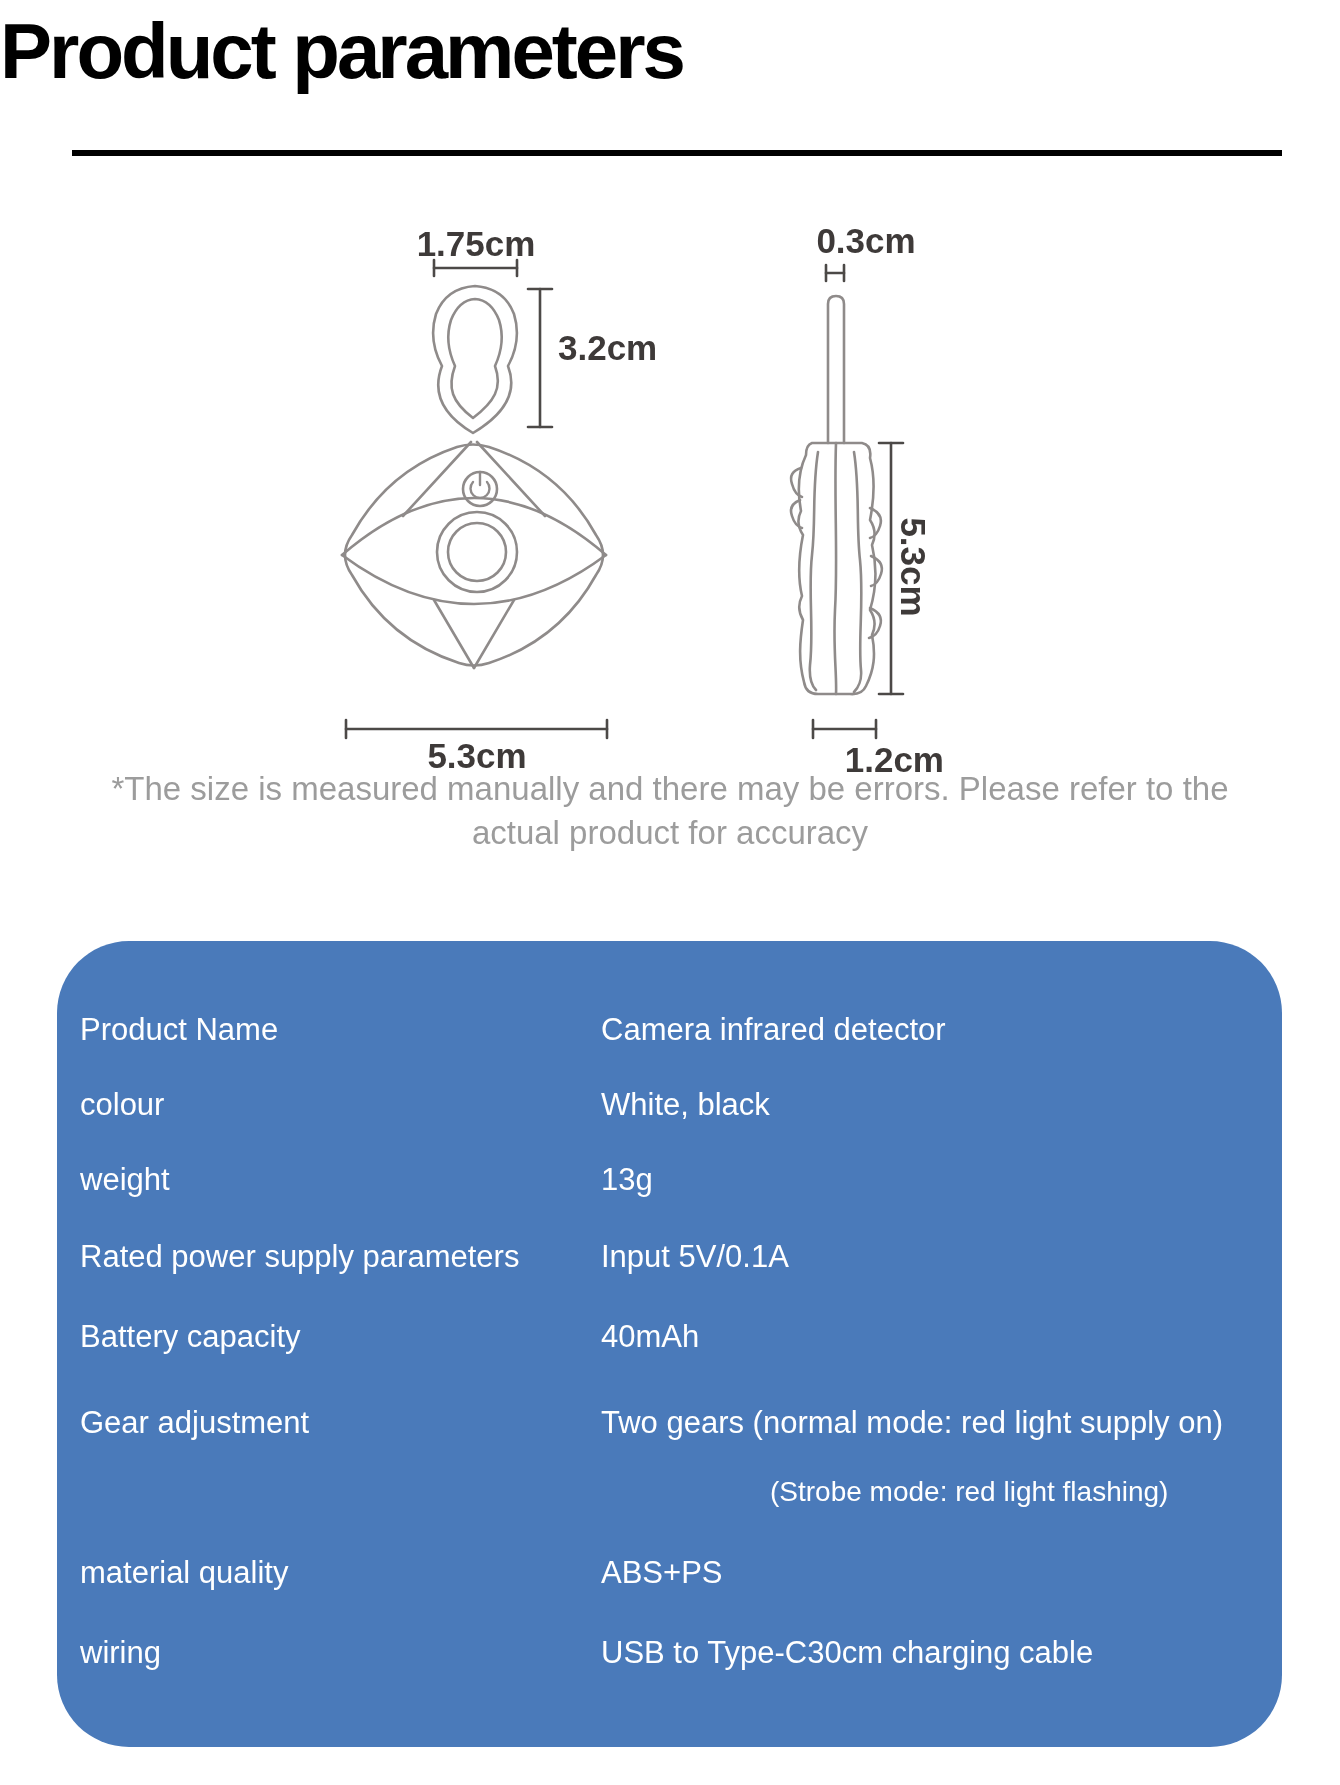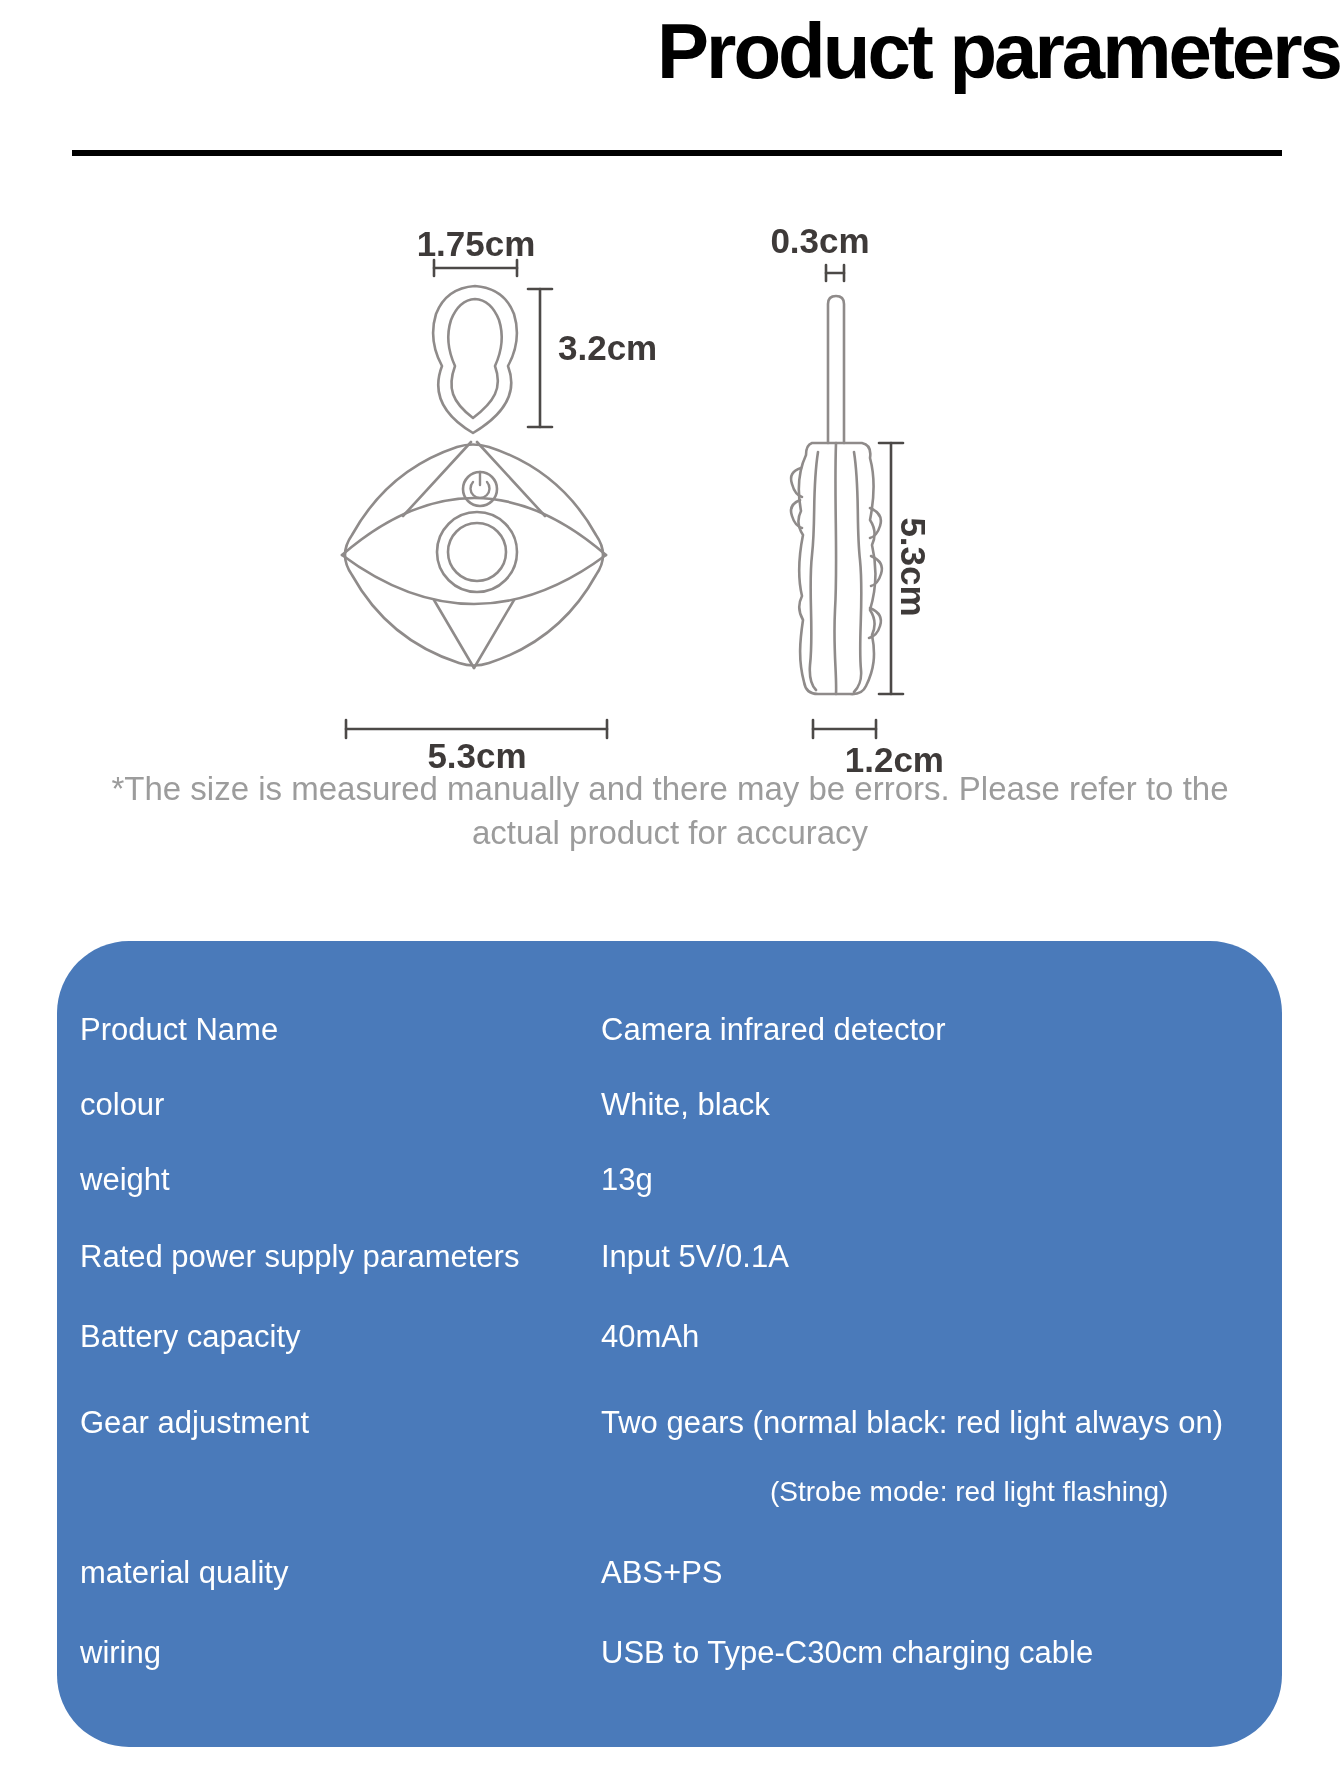--- a/index.html
+++ b/index.html
@@ -6,21 +6,21 @@
   .page{
     position:relative;
     width:1340px;height:1785px;
     margin:0 auto;
     background:#ffffff;
     font-family:"Liberation Sans", sans-serif;
     overflow:hidden;
   }
   .title{
     position:absolute;top:6px;left:0;width:100%;
-    text-align:right;
+    text-align:left;
     font-size:78px;font-weight:700;letter-spacing:-3px;
     color:#000;
   }
   .divider{
     position:absolute;top:150px;left:72px;width:1210px;height:6px;
     background:#000;
   }
   .section-label{
     position:absolute;top:194px;left:63px;
     font-size:43px;color:#161616;font-weight:400;
@@ -182,21 +182,21 @@
 
       <path d="M813 729 L876 729"></path>
         <path d="M813 720 L813 738"></path>
         <path d="M876 720 L876 738"></path>
     </g>
   </svg>
 
   <div class="dim center" style="left:396px;top:224px;width:160px;">1.75cm</div>
   <div class="dim" style="left:558px;top:328px;">3.2cm</div>
   <div class="dim center" style="left:397px;top:736px;width:160px;">5.3cm</div>
-  <div class="dim center" style="left:740px;top:221px;width:160px;">0.3cm</div>
+  <div class="dim center" style="left:786px;top:221px;width:160px;">0.3cm</div>
   <div class="dim-rot">5.3cm</div>
   <div class="dim center" style="left:784px;top:740px;width:160px;text-align:right;">1.2cm</div>
 
   <div class="disclaimer" style="top:814px;">actual product for accuracy</div>
   <div class="disclaimer" style="top:770px;">*The size is measured manually and there may be errors. Please refer to the</div>
 
   <div class="spec-panel"></div>
 
   <div class="spec-row" style="top:1009px;">
     <span>Product Name</span>
@@ -213,21 +213,21 @@
   <div class="spec-row" style="top:1236px;">
     <span>Rated power supply parameters</span>
     <span class="val">Input 5V/0.1A</span>
   </div>
   <div class="spec-row" style="top:1316px;">
     <span>Battery capacity</span>
     <span class="val">40mAh</span>
   </div>
   <div class="spec-row" style="top:1402px;">
     <span>Gear adjustment</span>
-    <span class="val">Two gears (normal black: red light always on)</span>
+    <span class="val">Two gears (normal mode: red light supply on)</span>
   </div>
   <div class="spec-cont" style="top:1471px;">(Strobe mode: red light flashing)</div>
   <div class="spec-row" style="top:1552px;">
     <span>material quality</span>
     <span class="val">ABS+PS</span>
   </div>
   <div class="spec-row" style="top:1632px;">
     <span>wiring</span>
     <span class="val">USB to Type-C30cm charging cable</span>
   </div>

